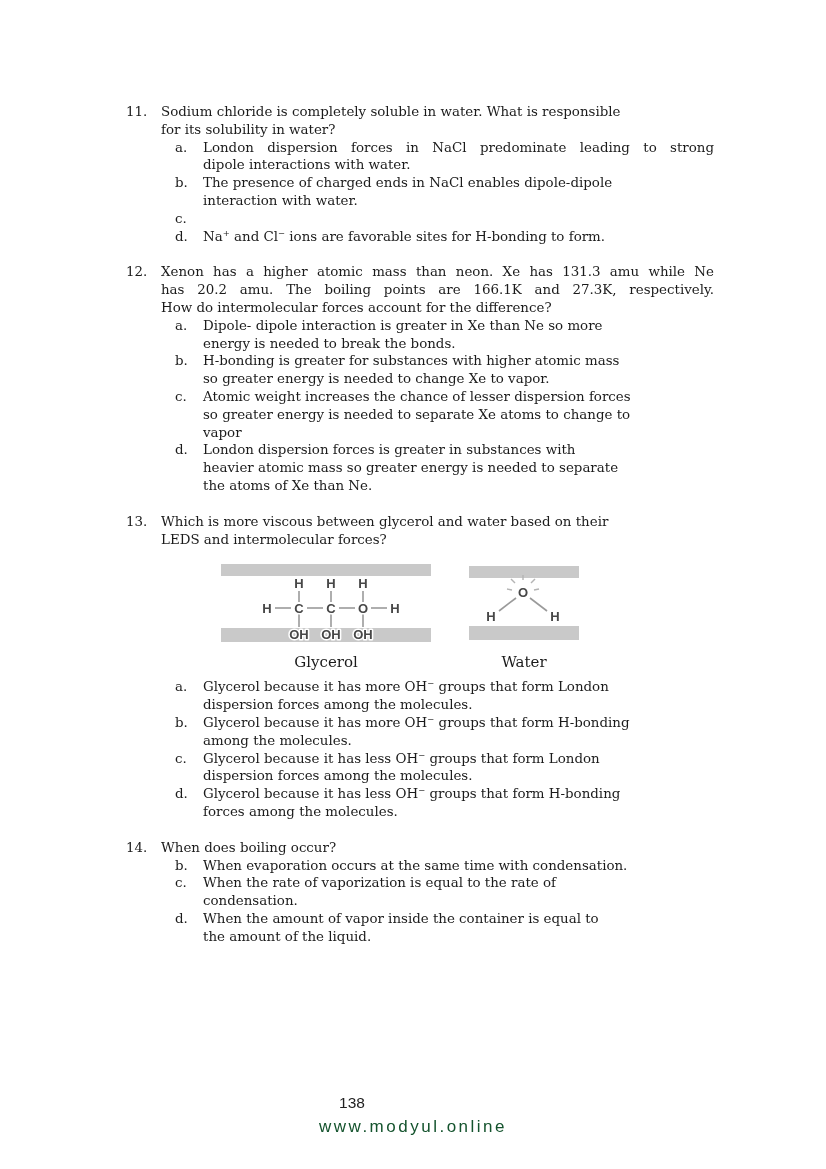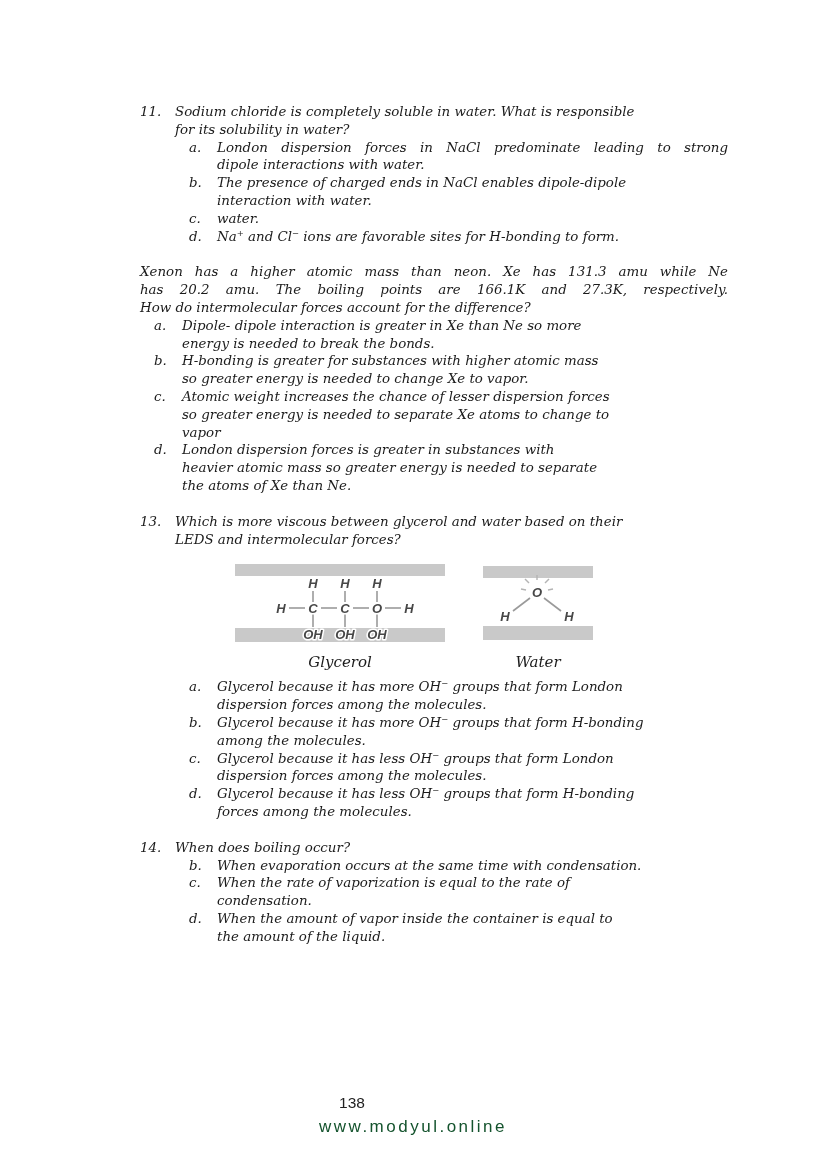--- a/index.html
+++ b/index.html
@@ -10,23 +10,22 @@
     background: #ffffff;
     font-family: "DejaVu Serif", serif;
     font-size: 13.4px;
     line-height: 17.8px;
     color: #1b1b1b;
     overflow: hidden;
   }
   .content {
     position: absolute;
     top: 103px;
-    left: 140px;
+    left: 126px;
     width: 588px; 
-    font-style: italic;
   }
   .question { display: flex; margin-bottom: 18px; }
   .qnum { flex: 0 0 35px; }
   .qbody { flex: 1; min-width: 0; }
 
   .stem-plain, .plain { white-space: pre-line; }
   .stem-just, .jlines {
     white-space: pre-line;
     text-align: justify;
     text-align-last: justify;
@@ -104,34 +103,34 @@
           <div class="option">
             <span class="olet">b.</span>
             <div class="otext">
                 <div class="plain">The presence of charged ends in NaCl enables dipole-dipole
 interaction with water.</div>
               </div>
           </div>
           <div class="option">
             <span class="olet">c.</span>
             <div class="otext">
-                <div class="lastline">water.</div>
               </div>
           </div>
           <div class="option">
             <span class="olet">d.</span>
             <div class="otext">
                 <div class="plain">Na⁺ and Cl⁻ ions are favorable sites for H-bonding to form.</div>
               </div>
           </div>
         </div>
       </div>
     </div>
 
     <div class="question">
+      <div class="qnum">12.</div>
       <div class="qbody">
         <div class="stem-just">Xenon has a higher atomic mass than neon. Xe has 131.3 amu while Ne
 has 20.2 amu. The boiling points are 166.1K and 27.3K, respectively.</div>
         <div class="stem-last">How do intermolecular forces account for the difference?</div>
         <div class="options">
           <div class="option">
             <span class="olet">a.</span>
             <div class="otext">
                 <div class="plain">Dipole- dipole interaction is greater in Xe than Ne so more
 energy is needed to break the bonds.</div>

